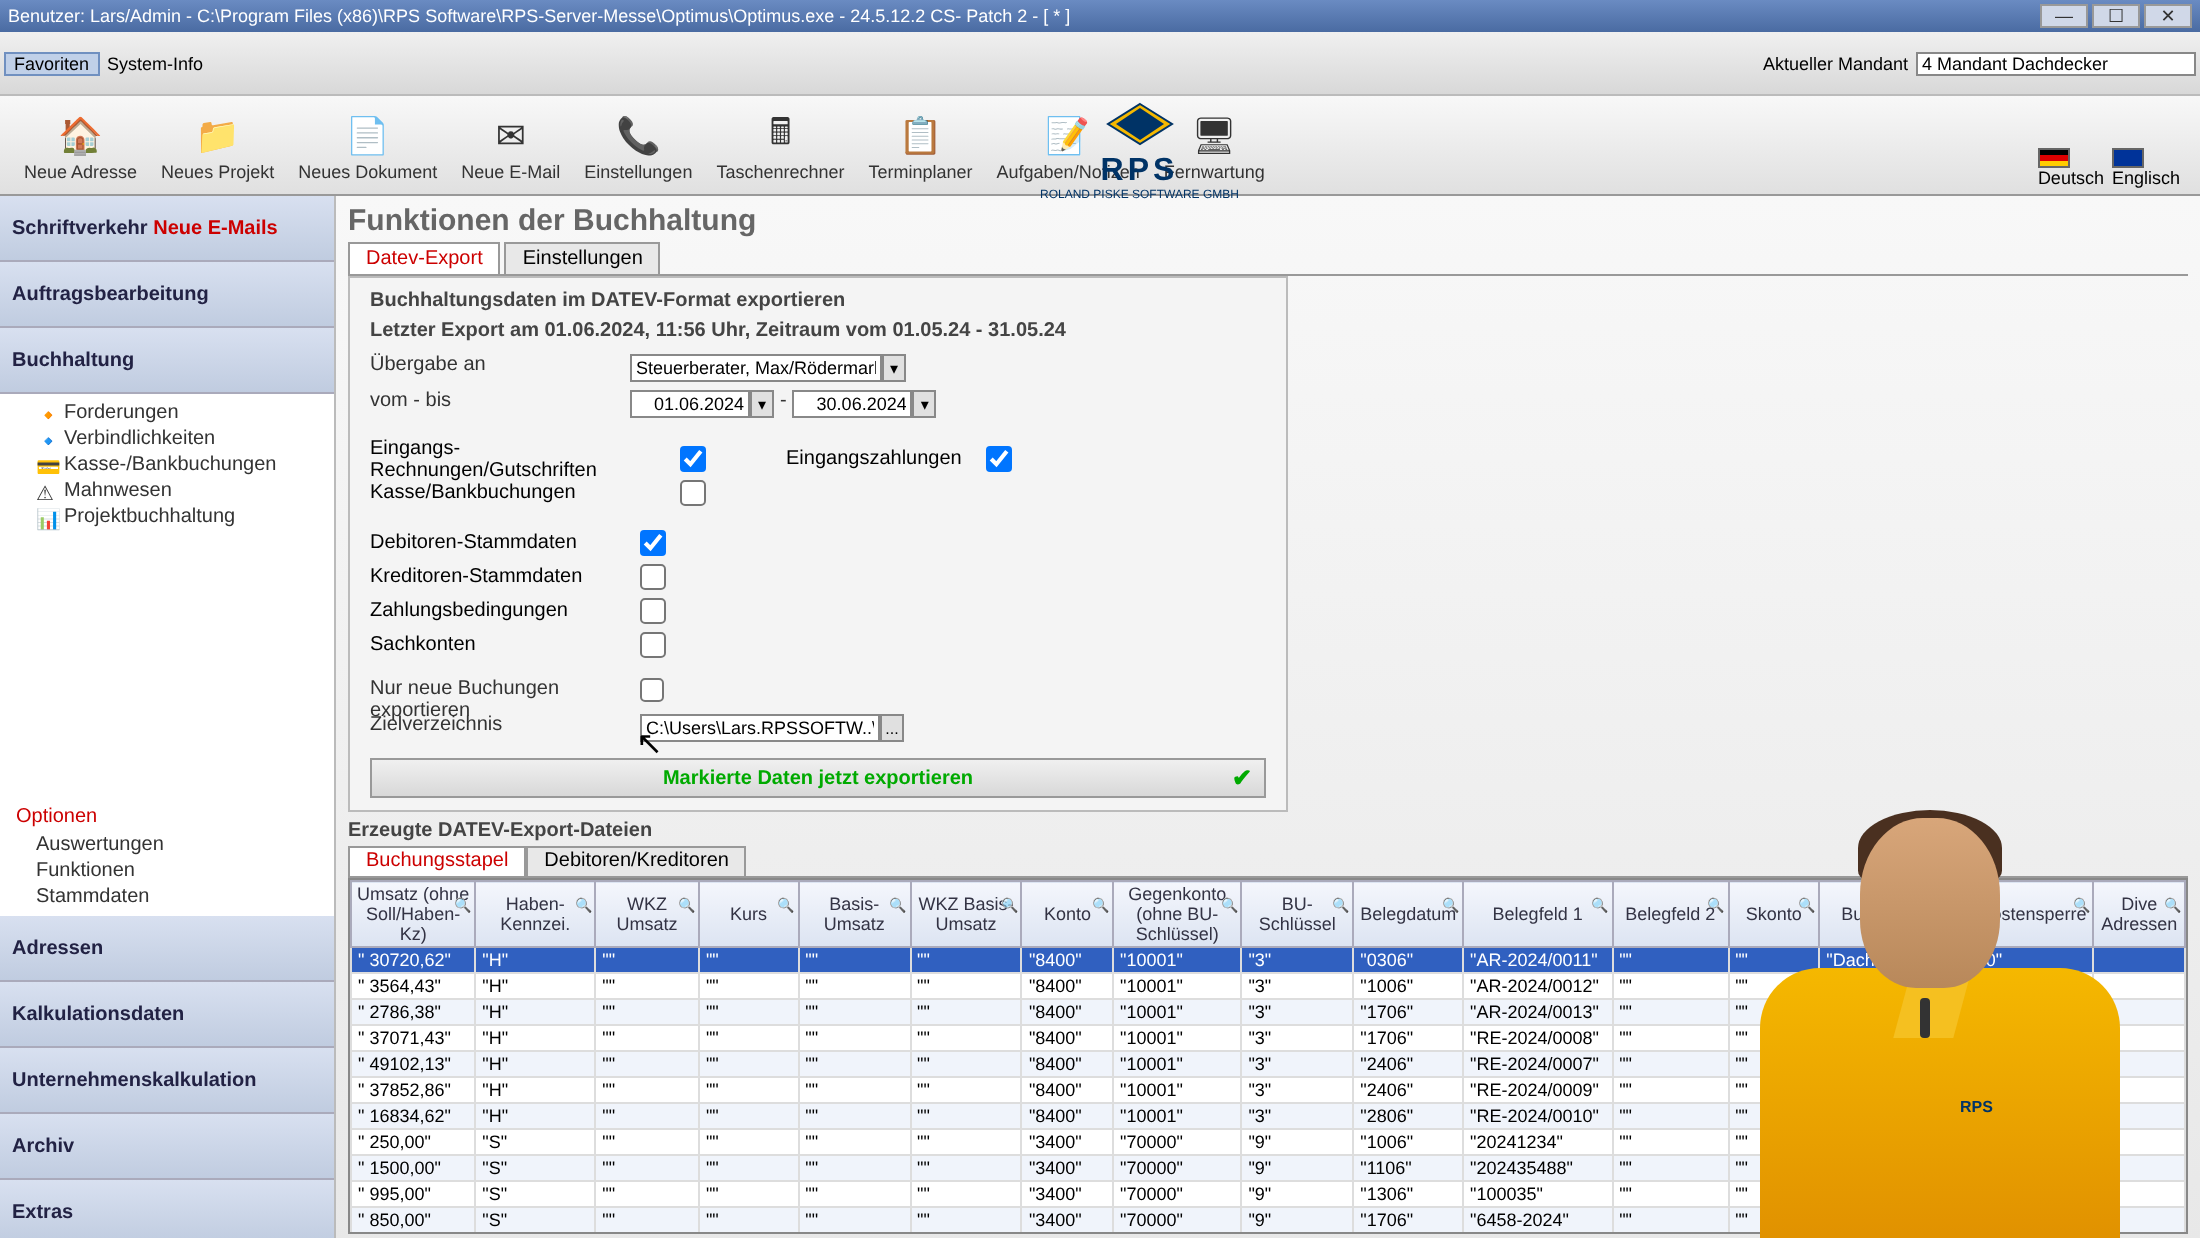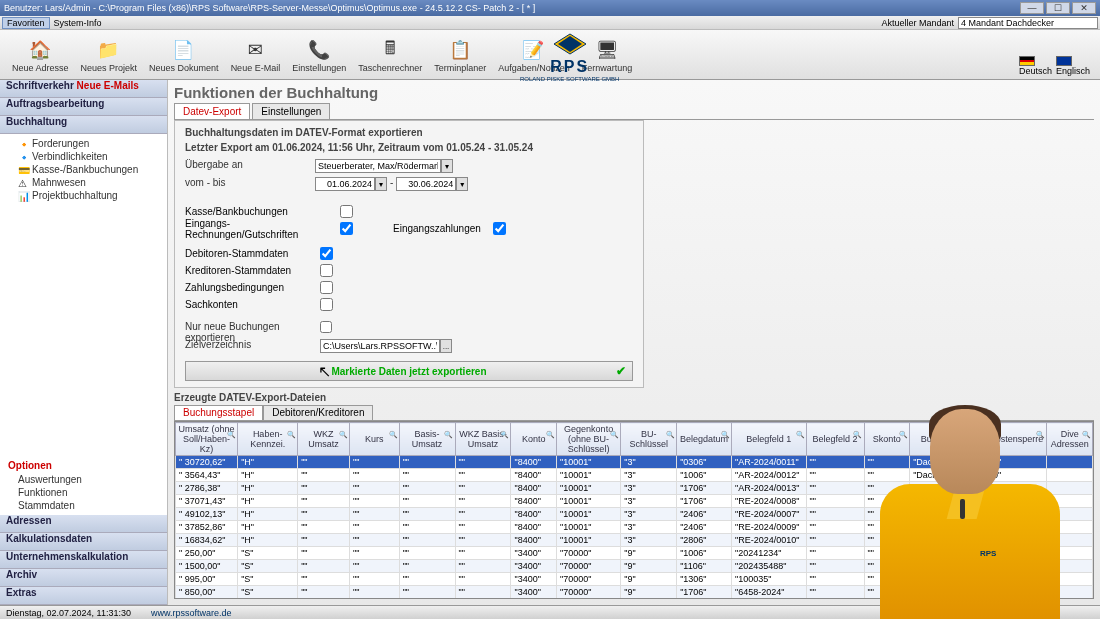--- a/index.html
+++ b/index.html
@@ -3,45 +3,45 @@
 <meta charset="utf-8">
 <style>
   * { box-sizing: border-box; margin: 0; padding: 0; font-family: Tahoma, Arial, sans-serif; }
   body { width: 1100px; height: 619px; background: #e8e8e8; overflow: hidden; position: relative; font-size: 10px; }
   
   .titlebar { height: 16px; background: linear-gradient(#6a8bc2, #4a6ba2); color: #fff; display: flex; align-items: center; padding: 0 4px; font-size: 9px; }
   .titlebar-text { flex: 1; }
   .win-btns { display: flex; gap: 2px; }
   .win-btn { width: 24px; height: 12px; background: #d0d8e8; color: #333; display: flex; align-items: center; justify-content: center; border: 1px solid #999; font-size: 9px; }
   
-  .menubar { height: 14px; background: linear-gradient(#f0f0f0, #d8d8d8); display: flex; align-items: center; padding: 0 2px; font-size: 9px; border-bottom: 1px solid #bbb; }
+  .menubar { height: 32px; background: linear-gradient(#f0f0f0, #d8d8d8); display: flex; align-items: center; padding: 0 2px; font-size: 9px; border-bottom: 1px solid #bbb; }
   .menu-item { padding: 0 4px; }
   .menu-item.active { background: #c0d0e8; border: 1px solid #7090c0; }
   .menubar-right { margin-left: auto; display: flex; align-items: center; gap: 4px; }
   .mandant-select { width: 140px; height: 12px; border: 1px solid #888; background: #fff; font-size: 9px; padding: 0 2px; }
   
   .toolbar { height: 50px; background: linear-gradient(#f8f8f8, #e0e0e0); display: flex; align-items: center; padding: 0 6px; border-bottom: 1px solid #999; position: relative; }
   .tool-btn { display: flex; flex-direction: column; align-items: center; padding: 2px 6px; font-size: 9px; color: #333; }
   .tool-icon { width: 28px; height: 26px; display: flex; align-items: center; justify-content: center; font-size: 18px; }
   .rps-logo { position: absolute; left: 520px; top: 0; text-align: center; }
   .rps-diamond { width: 40px; height: 24px; margin: 2px auto 0; }
   .rps-title { font-size: 16px; font-weight: bold; color: #003366; letter-spacing: 2px; }
   .rps-sub { font-size: 6px; color: #003366; }
   .toolbar-right { position: absolute; right: 10px; top: 26px; display: flex; gap: 4px; font-size: 9px; }
   .flag { width: 16px; height: 10px; border: 1px solid #666; }
   
   .main { display: flex; height: 525px; }
   
   .sidebar { width: 168px; background: #f0f0f0; border-right: 1px solid #bbb; display: flex; flex-direction: column; }
-  .side-hdr { height: 18px; background: linear-gradient(#d8e0f0, #c0cce0); border-bottom: 1px solid #aab; display: flex; padding: 0 6px; font-size: 10px; font-weight: bold; color: #224; }
+  .side-hdr { height: 18px; background: linear-gradient(#d8e0f0, #c0cce0); border-bottom: 1px solid #aab; display: flex; align-items: center; padding: 16px 6px; font-size: 10px; font-weight: bold; color: #224; }
   .side-tree { padding: 3px 4px; background: #fff; }
   .tree-item { padding: 1px 2px 1px 14px; font-size: 10px; color: #333; display: flex; align-items: center; gap: 4px; }
   .tree-icon { width: 10px; height: 10px; display: inline-block; }
   .opt-sec { padding: 3px 8px; }
-  .opt-hdr { font-size: 10px; font-weight: bold; color: #c00; margin-bottom: 2px; }
+  .opt-hdr { font-size: 10px; font-weight: normal; color: #c00; margin-bottom: 2px; }
   .opt-item { padding: 1px 10px; font-size: 10px; color: #333; }
   
   .content { flex: 1; background: linear-gradient(#f8f8f8, #e8e8e8); padding: 4px 6px; overflow: hidden; }
   .page-title { font-size: 15px; font-weight: bold; color: #666; margin-bottom: 2px; }
   .tabstrip { display: flex; border-bottom: 1px solid #999; height: 17px; }
   .tab { padding: 2px 8px; border: 1px solid #999; border-bottom: none; background: #e8e8e8; font-size: 10px; margin-right: 2px; }
   .tab.active { background: #fff; color: #c00; }
   
   .panel { border: 1px solid #bbb; background: #f4f4f4; padding: 6px 10px; width: 470px; }
   .panel-title { font-size: 10px; font-weight: bold; color: #444; margin-bottom: 4px; }
@@ -216,28 +216,28 @@
         <label>vom - bis</label>
         <input class="dinput" value="01.06.2024" style="">
           <button class="dbtn">▾</button>
         <span style="margin:0 3px">-</span>
         <input class="dinput" value="30.06.2024" style="">
           <button class="dbtn">▾</button>
       </div>
       <div style="height:8px"></div>
       <div id="checkrows">
           <div class="frow2">
-            <span class="left-lbl">Kasse/Bankbuchungen</span>
-            <input type="checkbox" class="cb" style="">
-          </div>
-          <div class="frow2">
             <span class="left-lbl">Eingangs-Rechnungen/Gutschriften</span>
             <input type="checkbox" class="cb" checked="" style="">
             <span class="right-lbl">Eingangszahlungen</span>
             <input type="checkbox" class="cb" checked="" style="">
+          </div>
+          <div class="frow2">
+            <span class="left-lbl">Kasse/Bankbuchungen</span>
+            <input type="checkbox" class="cb" style="">
           </div>
         </div>
       <div style="height:8px"></div>
       <div id="checkrows2">
           <div class="frow2">
             <span class="left-lbl" style="width:135px">Debitoren-Stammdaten</span>
             <input type="checkbox" class="cb" checked="" style="">
           </div>
           <div class="frow2">
             <span class="left-lbl" style="width:135px">Kreditoren-Stammdaten</span>

